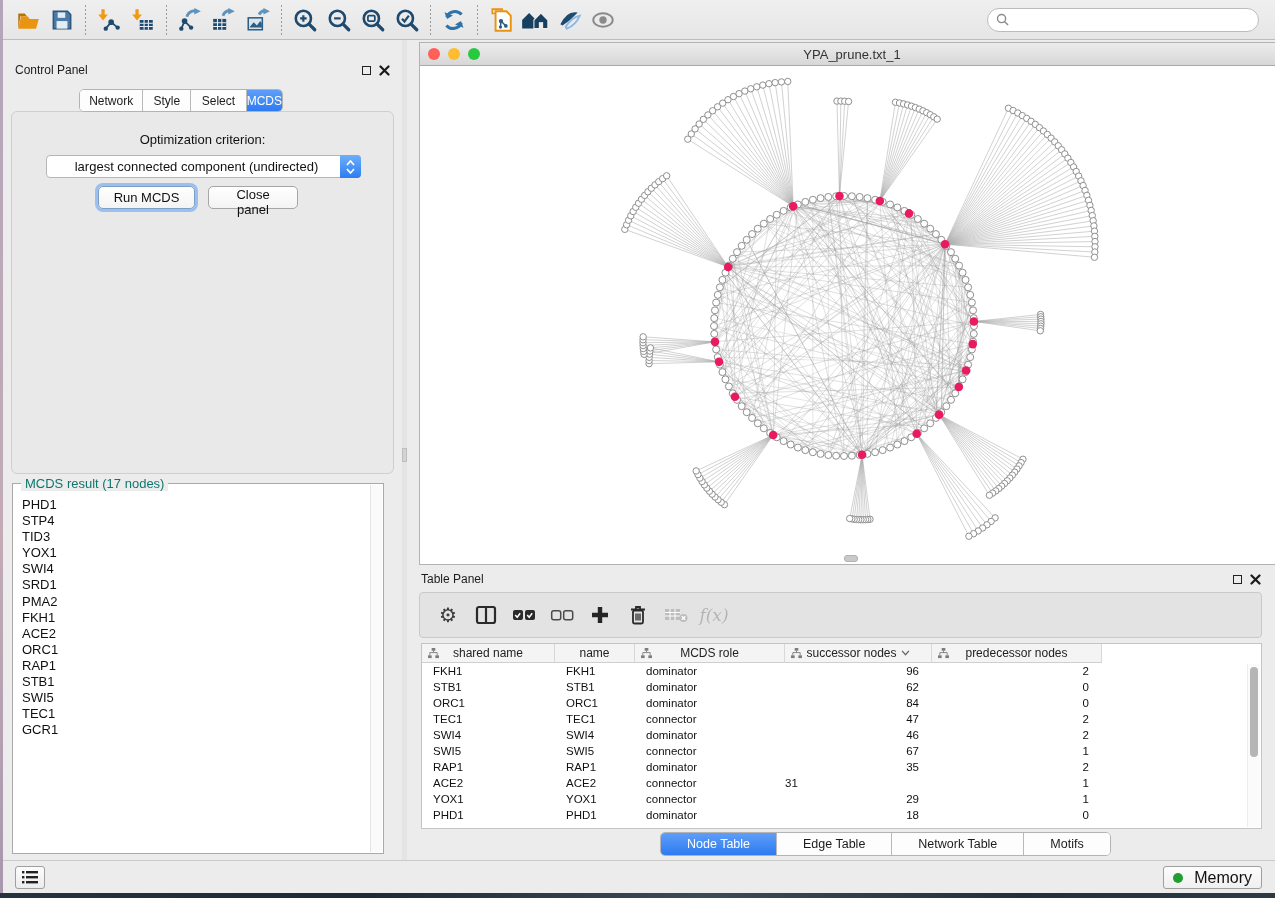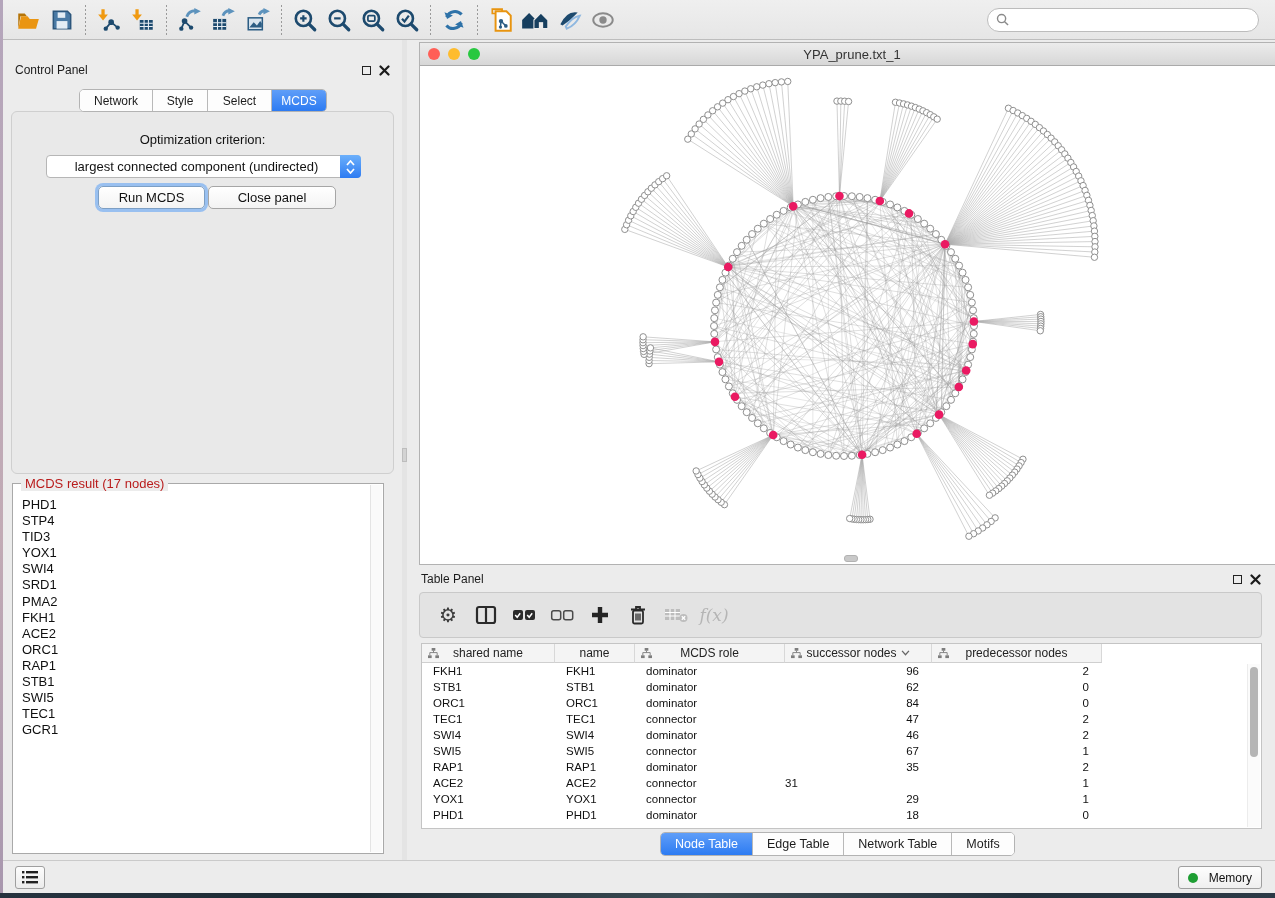--- a/index.html
+++ b/index.html
@@ -35,47 +35,47 @@
     font-size:12px; color:#1c1c1c; }
   .win-btns { margin-left:auto; display:flex; align-items:center; gap:8px; }
   .float-glyph { width:9px; height:9px; border:1.5px solid #222; display:inline-block; }
   .close-glyph svg { display:block; }
   .seg-tabs { display:flex; border:1px solid #b3b3b3; border-radius:5px;
     background:#fdfdfd; overflow:hidden; height:23px; }
   .seg-tab { font-size:12px; color:#1c1c1c; display:flex; align-items:center;
     justify-content:center; border-right:1px solid #b9b9b9; background:#fdfdfd; }
   .seg-tab:last-child { border-right:none; }
   .seg-tab.active { background:linear-gradient(#5f9ef8,#2d7bf2); color:#fff; }
-  #cp-tabs { position:absolute; left:76px; top:33px; width:248px; z-index:2;justify-content:flex-end; }
+  #cp-tabs { position:absolute; left:76px; top:33px; width:204px; z-index:2;justify-content:flex-end; }
   #cp-tabs .seg-tab:nth-child(1){width:73px} #cp-tabs .seg-tab:nth-child(2){width:55px}
   #cp-tabs .seg-tab:nth-child(3){width:64px} #cp-tabs .seg-tab:nth-child(4){flex:1}
   #cp-card { position:absolute; left:8px; top:55px; width:383px; height:363px;
     background:#e9e9e9; border:1px solid #cfcfcf; border-radius:6px; }
   #criterion-label { position:absolute; left:0; right:0; top:20px; text-align:center;
     font-size:13px; color:#111; }
   #criterion-select { position:absolute; left:34px; top:43px; width:315px; height:23px;
     background:#fff; border:1px solid #b6b6b6; border-radius:4px;
     display:flex; align-items:center; }
   #criterion-select .sel-text { flex:1; text-align:center; font-size:13px; color:#111;
     padding-left:6px; white-space:nowrap; overflow:hidden; }
   #criterion-select .stepper { width:21px; height:23px; margin:-1px -1px -1px 0;
     border-radius:0 4px 4px 0; background:linear-gradient(#6cb0fb,#2d7bf2);
     display:flex; flex-direction:column; align-items:center; justify-content:center; gap:2px; }
   .btn { height:23px; background:linear-gradient(#ffffff,#f3f3f3);
     border:1px solid #a6a6a6; border-radius:5px; font-size:13px; color:#111;
     padding:0 14px; font-family:"Liberation Sans",sans-serif; }
-  #run-btn { position:absolute; left:86px; top:74px; width:107px;
+  #run-btn { position:absolute; left:86px; top:74px; width:97px;
     box-shadow:0 0 0 3px rgba(110,170,245,.65); border-color:#7d9fc4; }
-  #close-btn { position:absolute; left:196px; top:74px; width:128px; }
+  #close-btn { position:absolute; left:196px; top:74px; width:90px; }
 
   
   #mcds-group { position:absolute; left:9px; top:427px; width:372px; height:371px;
     border:1px solid #a9a9a9; background:#fff; }
   #mcds-legend { position:absolute; left:8px; top:-8px; background:#ececec;
-    padding:0 4px; font-size:13px; color:#b91c1c; }
+    padding:0 4px; font-size:13px; color:#0f766e; }
   #mcds-list { position:absolute; left:1px; top:10px; bottom:1px; right:13px;
     overflow:hidden; padding:3px 0 0 8px; }
   #mcds-list div { font-size:13px; line-height:16.1px; color:#101010; }
   #mcds-scroll { position:absolute; top:1px; bottom:1px; right:1px; width:12px;
     background:#fafafa; border-left:1px solid #e4e4e4; }
 
   
   #splitter { position:absolute; left:399px; top:40px; width:5px; bottom:33px;
     background:#e4e4e4; }
   #splitter-thumb { position:absolute; left:0; top:408px; width:5px; height:14px;
@@ -113,32 +113,32 @@
     justify-content:center; font-size:12px; color:#222; gap:4px; }
   .hcell .tree { position:absolute; left:6px; top:4px; }
   #nt-body { position:absolute; left:0; top:19px; right:14px; bottom:0; overflow:hidden; }
   .trow { display:flex; height:16px; align-items:center; }
   .tcell { font-size:11.5px; color:#111; white-space:nowrap; overflow:hidden; }
   #nt-vscroll { position:absolute; top:20px; right:1px; bottom:1px; width:13px;
     background:#fbfbfb; border-left:1px solid #ececec; }
   #nt-vthumb { position:absolute; left:2px; top:3px; width:8px; height:90px;
     background:#b5b5b5; border-radius:4px; }
   #tp-tabs { position:absolute; left:253px; top:267px; height:24px; z-index:2; }
-  #tp-tabs .seg-tab { padding:0 14px; font-size:12.5px; }
+  #tp-tabs .seg-tab { padding:0 26px; font-size:12.5px; }
 
   
   #status-bar { position:absolute; left:0; right:0; bottom:0; height:33px;
     background:#ececec; border-top:1px solid #cacaca; }
   #status-list-btn { position:absolute; left:12px; top:5px; width:30px; height:23px;
     background:linear-gradient(#fdfdfd,#ececec); border:1px solid #9f9f9f;
     border-radius:3px; display:flex; align-items:center; justify-content:center; }
   #memory-btn { position:absolute; right:13px; top:5px; height:23px;
     background:linear-gradient(#fdfdfd,#efefef); border:1px solid #9f9f9f;
     border-radius:3px; display:flex; align-items:center; gap:11px; padding:0 9px;
-    font-size:12px; color:#111;text-align:center; }
+    font-size:16px; color:#111;text-align:center; }
   .mem-dot { width:10px; height:10px; border-radius:50%; }
 </style>
 </head>
 <body>
 
 <div id="left-strip"></div>
 
 <div id="app">
 
   <div id="toolbar">

